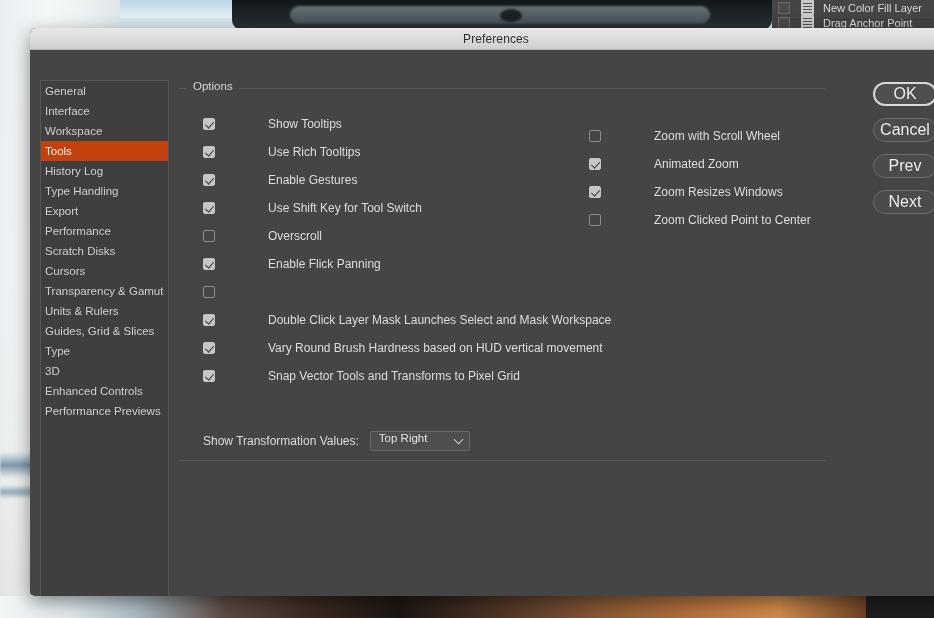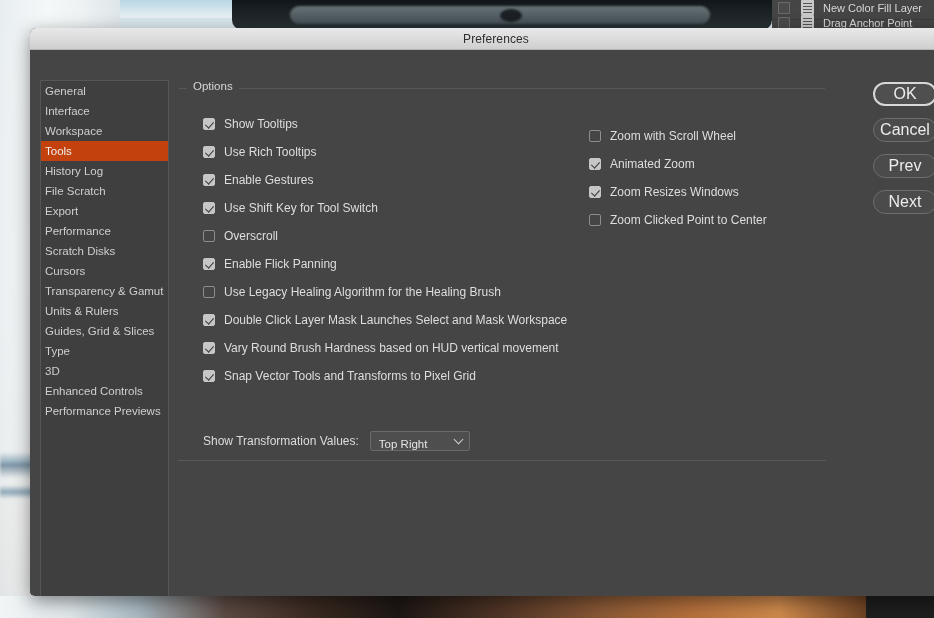--- a/index.html
+++ b/index.html
@@ -189,20 +189,21 @@
 
   .opt-col {
     position: absolute;
   }
   #col-left  { left: 24px; top: 30px; width: 380px; }
   #col-right { left: 410px; top: 42px; width: 230px; }
 
   .opt-row {
     display: flex; align-items: center;
     height: 28px;
+    gap: 44px;
   }
   .cb {
     width: 12px; height: 12px; flex: none;
     border-radius: 2px;
     position: relative;
     margin-right: 9px;
   }
   .cb.off {
     background: #454545;
     border: 1px solid #8d8d8d;
@@ -231,21 +232,21 @@
   }
   #transform-row .tlabel {
     font-size: 12px; color: #dcdcdc; margin-right: 11px;
   }
   .select-box {
     position: relative;
     width: 100px; height: 20px;
     background: #4e4e4e;
     border: 1px solid #6a6a6a;
     border-radius: 2px;
-    display: flex; align-items: flex-end;
+    display: flex; align-items: flex-start;
     padding-left: 8px;
   }
   .select-box .sel-val {
     font-size: 11.5px; color: #e4e4e4;
   }
   .select-box .chev {
     position: absolute; right: 7px; top: 6px;
     width: 7px; height: 7px;
     border: solid #cfcfcf;
     border-width: 0 1.3px 1.3px 0;
@@ -331,21 +332,21 @@
   </div>
 
   <div id="dialog-body">
 
     <div id="sidebar">
       <div class="side-item">General</div>
       <div class="side-item">Interface</div>
       <div class="side-item">Workspace</div>
       <div class="side-item selected">Tools</div>
       <div class="side-item">History Log</div>
-      <div class="side-item">File Scratch</div>
+      <div class="side-item">Type Handling</div>
       <div class="side-item">Export</div>
       <div class="side-item">Performance</div>
       <div class="side-item">Scratch Disks</div>
       <div class="side-item">Cursors</div>
       <div class="side-item">Transparency &amp; Gamut</div>
       <div class="side-item">Units &amp; Rulers</div>
       <div class="side-item">Guides, Grid &amp; Slices</div>
       <div class="side-item">Type</div>
       <div class="side-item">3D</div>
       <div class="side-item">Enhanced Controls</div>
@@ -376,21 +377,20 @@
         <div class="opt-row">
           <span class="cb off"></span>
           <span class="opt-label">Overscroll</span>
         </div>
         <div class="opt-row">
           <span class="cb on"></span>
           <span class="opt-label">Enable Flick Panning</span>
         </div>
         <div class="opt-row">
           <span class="cb off"></span>
-          <span class="opt-label">Use Legacy Healing Algorithm for the Healing Brush</span>
         </div>
         <div class="opt-row">
           <span class="cb on"></span>
           <span class="opt-label">Double Click Layer Mask Launches Select and Mask Workspace</span>
         </div>
         <div class="opt-row">
           <span class="cb on"></span>
           <span class="opt-label">Vary Round Brush Hardness based on HUD vertical movement</span>
         </div>
         <div class="opt-row">

